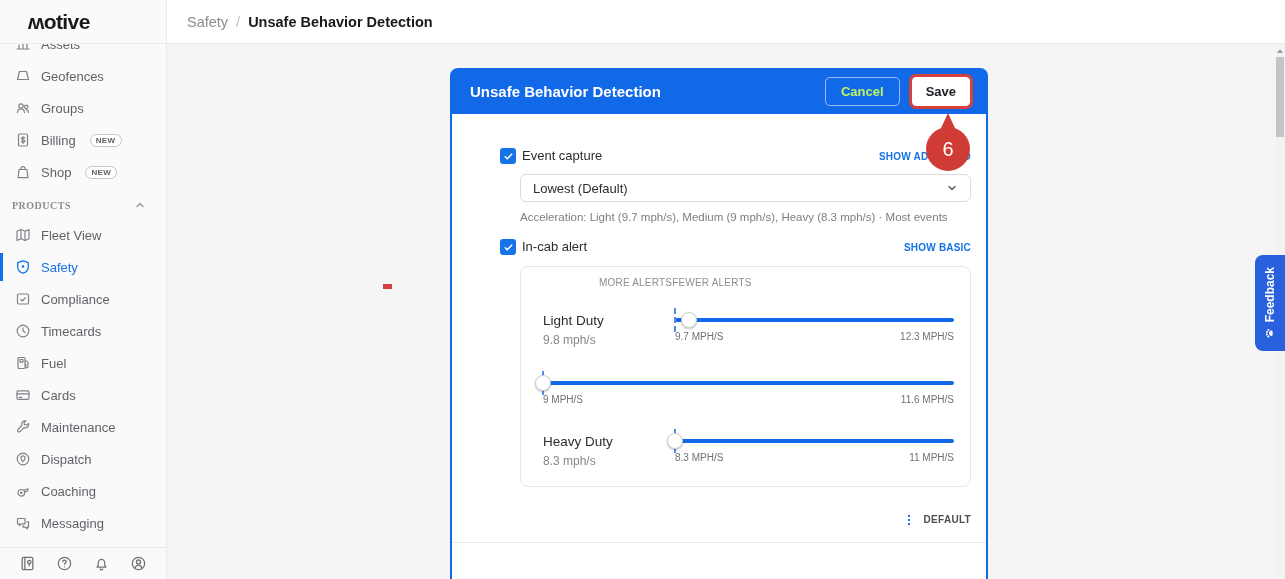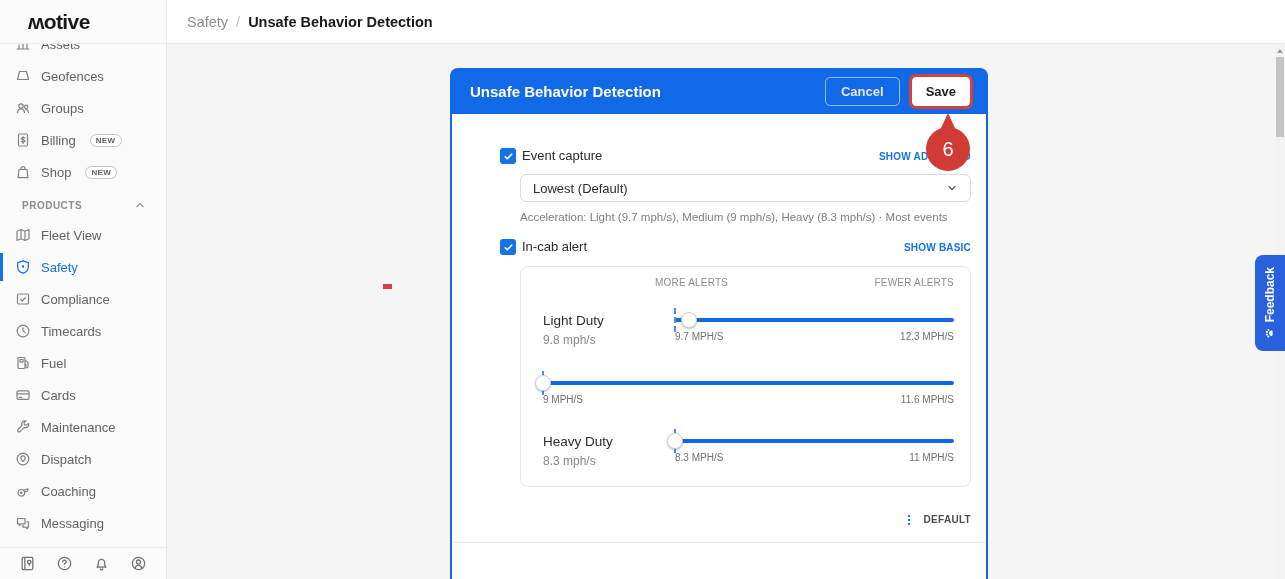--- a/index.html
+++ b/index.html
@@ -21,36 +21,36 @@
   .nav{flex:1 1 auto;overflow:hidden;}
   .nav-item{height:32px;display:flex;align-items:center;gap:10px;padding-left:15px;position:relative;color:#5f6368;font-size:13px;cursor:pointer;}
   .nav-item.clipped{margin-top:-16px;}
   .nav-icon{width:16px;height:16px;flex:0 0 16px;display:flex;align-items:center;justify-content:center;color:#7f8287;}
   .nav-icon svg{width:16px;height:16px;}
   .nav-label{white-space:nowrap;}
   .nav-item.active{color:#1473e6;}
   .nav-item.active .nav-icon{color:#1473e6;}
   .nav-item.active::before{content:"";position:absolute;left:0;top:2px;bottom:2px;width:3px;background:#1473e6;}
   .badge{margin-left:4px;font-size:8px;font-weight:bold;letter-spacing:.4px;color:#5f6368;border:1px solid #c3c5c8;border-radius:8px;padding:2px 5px 1px;background:#fff;line-height:1;}
-  .nav-section{height:28px;margin-top:3px;display:flex;align-items:center;justify-content:space-between;padding:0 20px 0 22px;}
+  .nav-section{height:28px;margin-top:3px;display:flex;align-items:center;justify-content:space-between;padding:0 20px 0 12px;font-family:Liberation Serif, serif;}
   .nav-section-label{font-size:10px;letter-spacing:.5px;color:#8a8d91;font-weight:bold;}
   .nav-section-chevron{color:#8a8d91;display:flex;}
   .sidebar-footer{flex:0 0 32px;border-top:1px solid #e8e9ea;display:flex;align-items:center;justify-content:space-between;padding:0 19px;color:#6e7176;}
   .footer-icon{width:17px;height:17px;display:flex;cursor:pointer;color:#6e7176;}
   .footer-icon svg{width:17px;height:17px;}
 
   
   .red-dash{position:absolute;left:383px;top:284px;width:9px;height:5px;background:#d5413e;z-index:3;}
 
   
   .modal{position:absolute;left:450px;top:68px;width:538px;height:511px;z-index:6;}
   .modal-header{height:46px;background:#1169e8;border-radius:8px 8px 0 0;display:flex;align-items:center;padding:0 18px 0 20px;gap:12px;}
   .modal-title{color:#fff;font-size:15px;font-weight:bold;flex:1;}
   .btn{height:29px;font-size:13px;font-weight:bold;border-radius:5px;cursor:pointer;font-family:inherit;}
-  .btn-cancel{padding:0 15px;background:transparent;border:1px solid rgba(255,255,255,.55);color:#e5e5e5;}
+  .btn-cancel{padding:0 15px;background:transparent;border:1px solid rgba(255,255,255,.55);color:#bef264;}
   .btn-save{padding:0 14px;background:#fff;border:none;color:#1b1e22;border-radius:4px;outline:3px solid #d6413c;}
   .modal-body{position:absolute;top:46px;left:0;right:0;bottom:0;background:#fff;border-left:2px solid #1169e8;border-right:2px solid #1169e8;padding:16px 15px 0 20px;overflow:hidden;}
 
   
   .step-marker{position:absolute;left:475px;top:45px;width:46px;height:58px;z-index:8;pointer-events:none;}
   .step-marker .tri{position:absolute;left:50%;top:0;transform:translateX(-50%);width:0;height:0;border-left:13px solid transparent;border-right:13px solid transparent;border-bottom:28px solid #d03c35;}
   .step-marker .bubble{position:absolute;left:1px;bottom:0;width:44px;height:44px;background:#d03c35;border-radius:50%;display:flex;align-items:center;justify-content:center;color:#fff;font-size:20px;}
 
   
   .check-row{display:flex;align-items:flex-start;}
@@ -64,21 +64,21 @@
   .show-link{font-size:10px;font-weight:bold;letter-spacing:.2px;color:#1473e6;cursor:pointer;}
 
   
   .dropdown{margin-left:48px;margin-top:10px;height:28px;border:1px solid #d9dadd;border-radius:6px;background:#fff;display:flex;align-items:center;padding:0 12px;cursor:pointer;}
   .dropdown-value{font-size:13px;color:#2a2d31;flex:1;}
   .dropdown-chevron{color:#585b60;display:flex;}
   .helper-text{margin-left:48px;margin-top:9px;font-size:11.5px;color:#7b7e83;}
 
   
   .slider-panel{margin-left:48px;margin-top:11px;height:221px;border:1px solid #e6e7e9;border-radius:8px;padding:10px 16px 0 22px;background:#fff;}
-  .scale-row{display:flex;margin-left:112px;justify-content:space-between;font-size:10px;color:#8b8e93;letter-spacing:.2px;}
+  .scale-row{display:flex;margin-left:56px;font-size:10px;color:#8b8e93;letter-spacing:.2px;}
   .slider-row{display:flex;margin-top:24px;}
   .slider-row + .slider-row{margin-top:28px;}
   .label-col{width:132px;flex:0 0 132px;padding-top:1px;}
   .s-name{font-size:13.5px;color:#2a2d31;}
   .s-value{font-size:12px;color:#85888c;margin-top:5px;}
   .slider-col{flex:1;}
   .track-line{position:relative;height:16px;}
   .track{position:absolute;left:0;right:0;top:6px;height:4px;background:#1268e9;border-radius:2px;cursor:pointer;}
   .tick{position:absolute;left:-1px;top:-4px;height:24px;width:0;border-left:2px dashed #4d8df0;}
   .handle{position:absolute;top:0;width:16px;height:16px;background:#fff;border:1px solid #cfd1d4;border-radius:50%;box-shadow:0 1px 2px rgba(0,0,0,.25);cursor:grab;}

